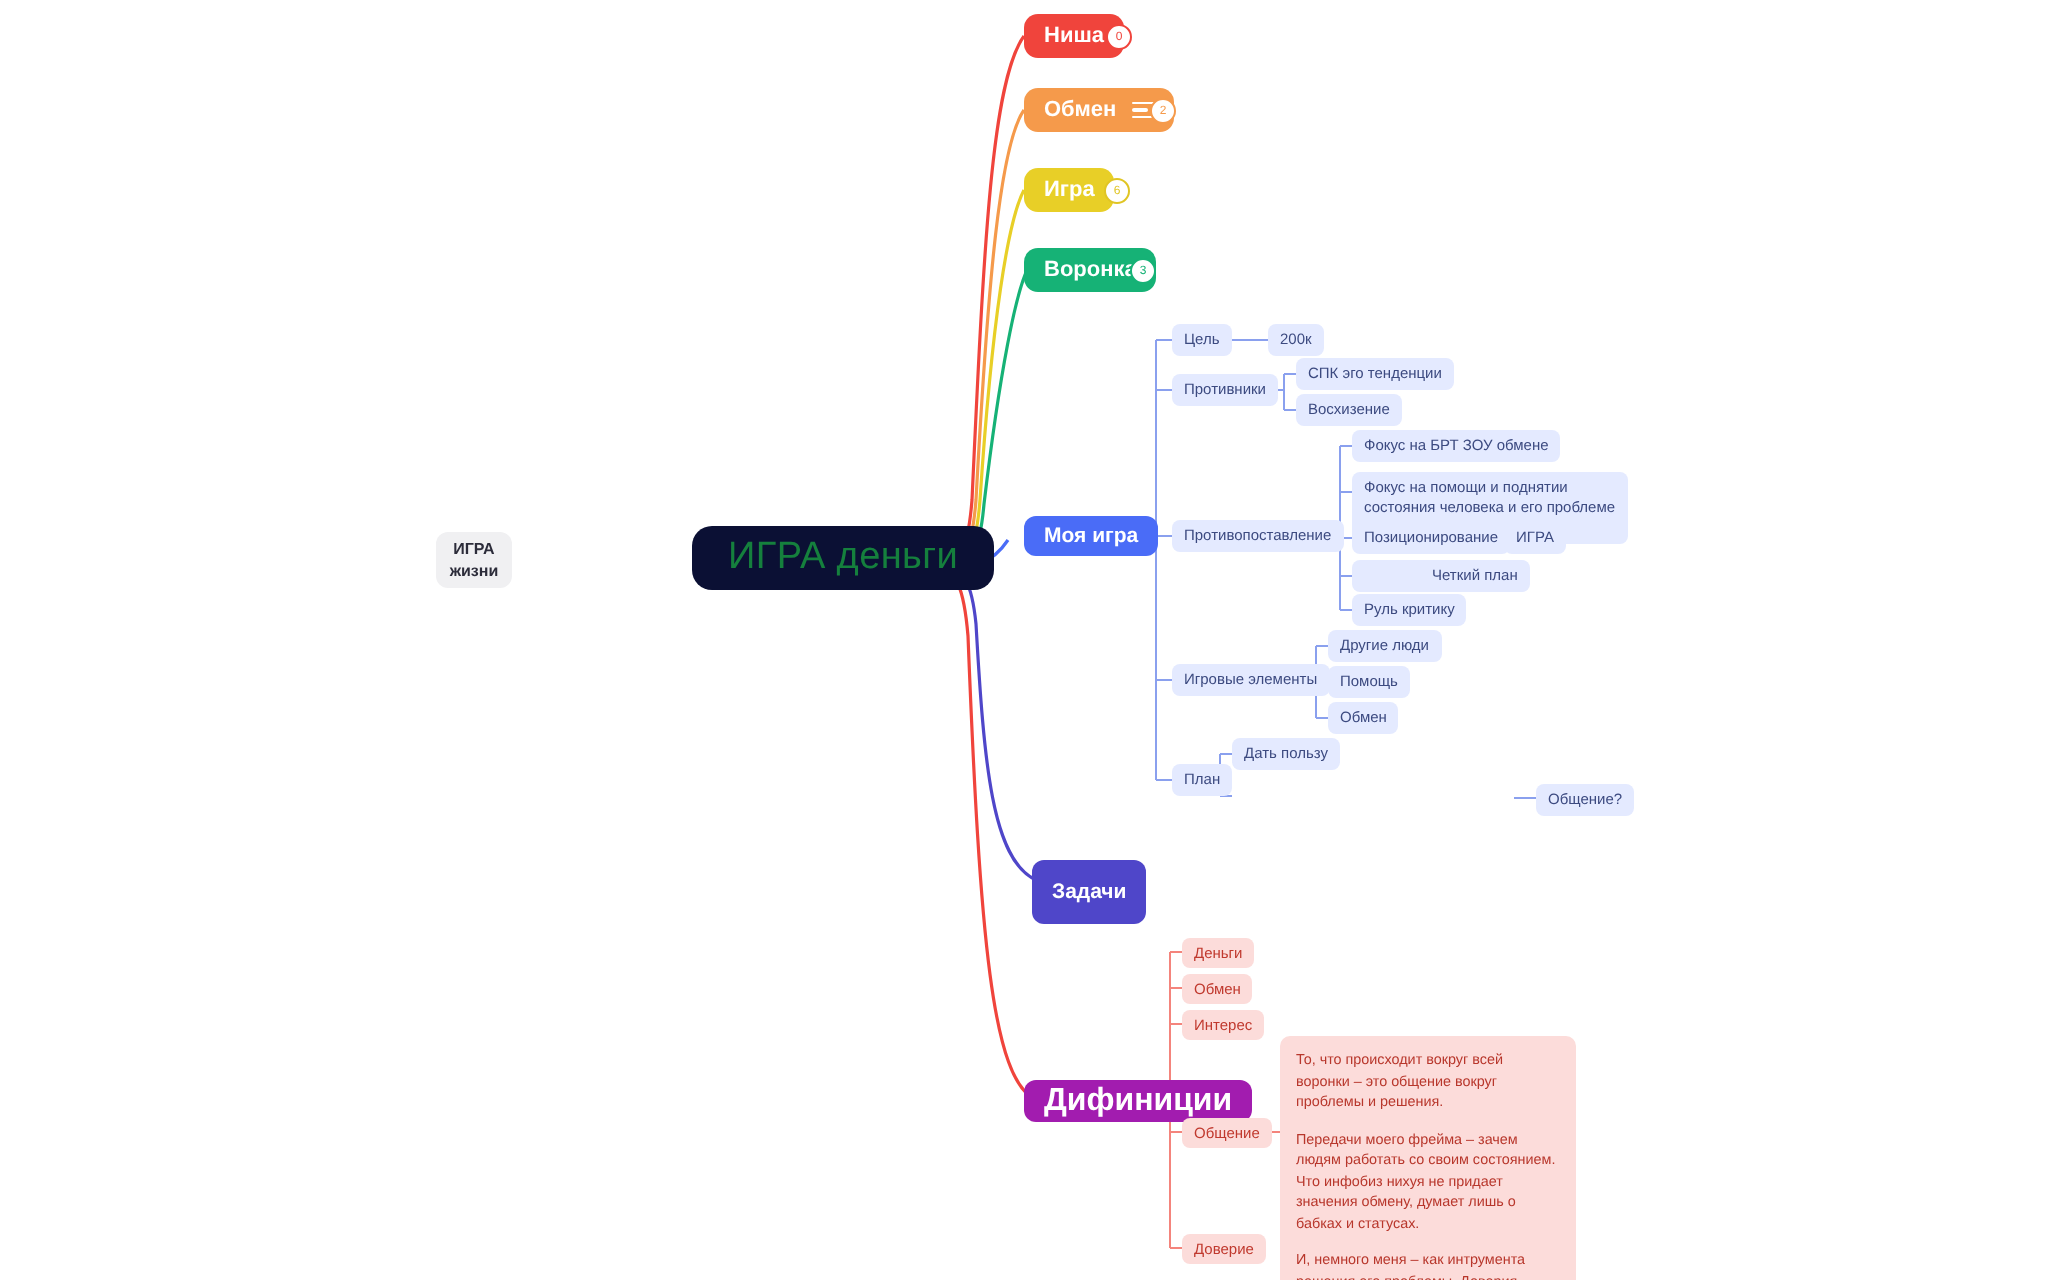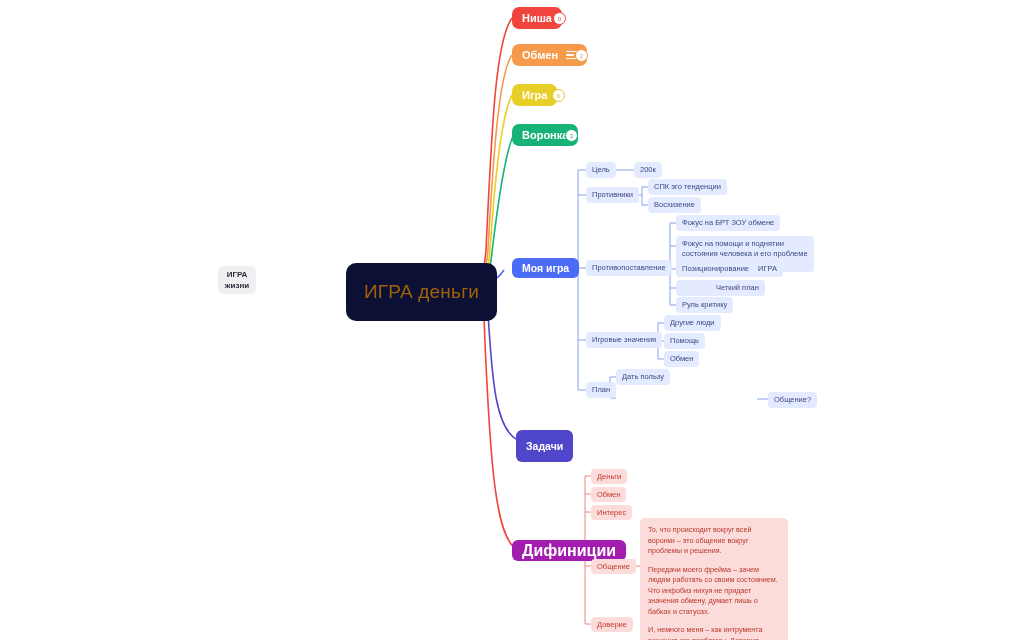--- a/index.html
+++ b/index.html
@@ -25,26 +25,26 @@
     box-sizing: border-box;
     display: flex;
     align-items: center;
     justify-content: center;
     white-space: nowrap;
   }
 
   
   .root-node {
     background: #0b1034;
-    color: #a16207;
+    color: #15803d;
     border-radius: 10px;
     font-size: 19px;
     letter-spacing: .2px;
     padding: 0 18px;
-    height: 58px;
+    height: 32px;
   }
 
   
   .ghost-node {
     background: #f0f0f2;
     color: #2c2c3a;
     border-radius: 6px;
     font-size: 8px;
     line-height: 11px;
     font-weight: 700;
@@ -309,21 +309,21 @@
     <span>ИГРА</span>
   </div>
   <div class="node b-lvl3" style="left:676px; top:280px;padding-left:40px;">
     <span>Четкий план</span>
   </div>
   <div class="node b-lvl3" style="left:676px; top:297px;">
     <span>Руль критику</span>
   </div>
 
   <div class="node b-lvl2" style="left:586px; top:332px;">
-    <span>Игровые значения</span>
+    <span>Игровые элементы</span>
   </div>
   <div class="node b-lvl3" style="left:664px; top:315px;">
     <span>Другие люди</span>
   </div>
   <div class="node b-lvl3" style="left:664px; top:333px;">
     <span>Помощь</span>
   </div>
   <div class="node b-lvl3" style="left:664px; top:351px;">
     <span>Обмен</span>
   </div>

